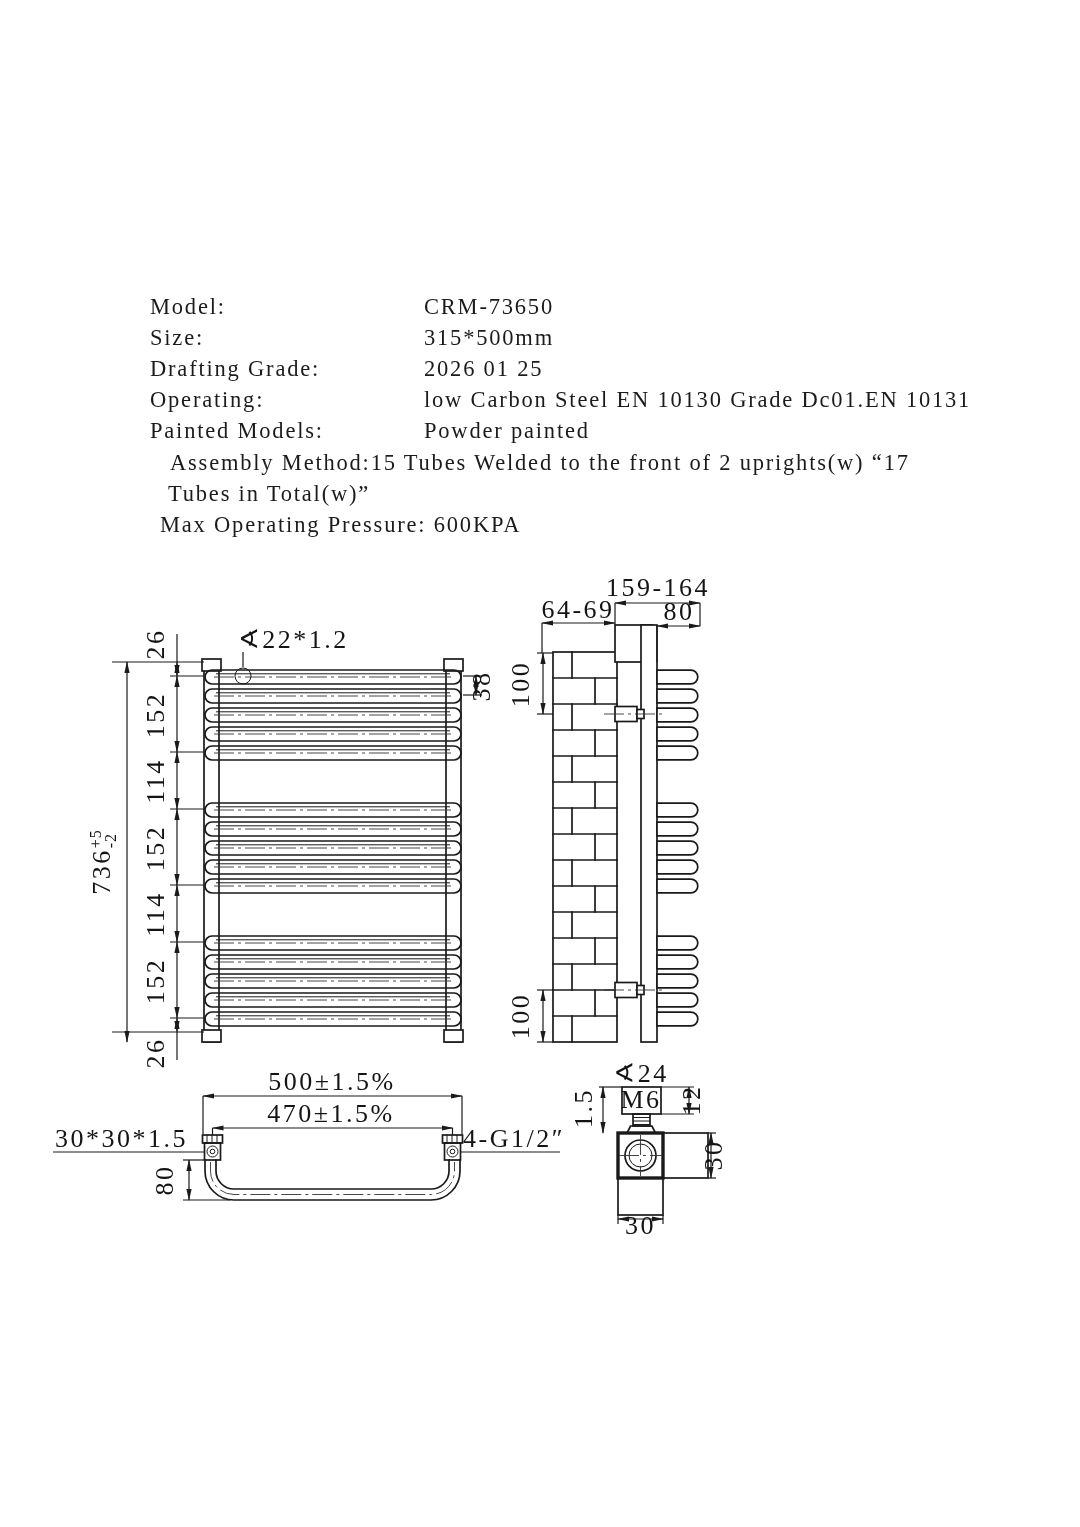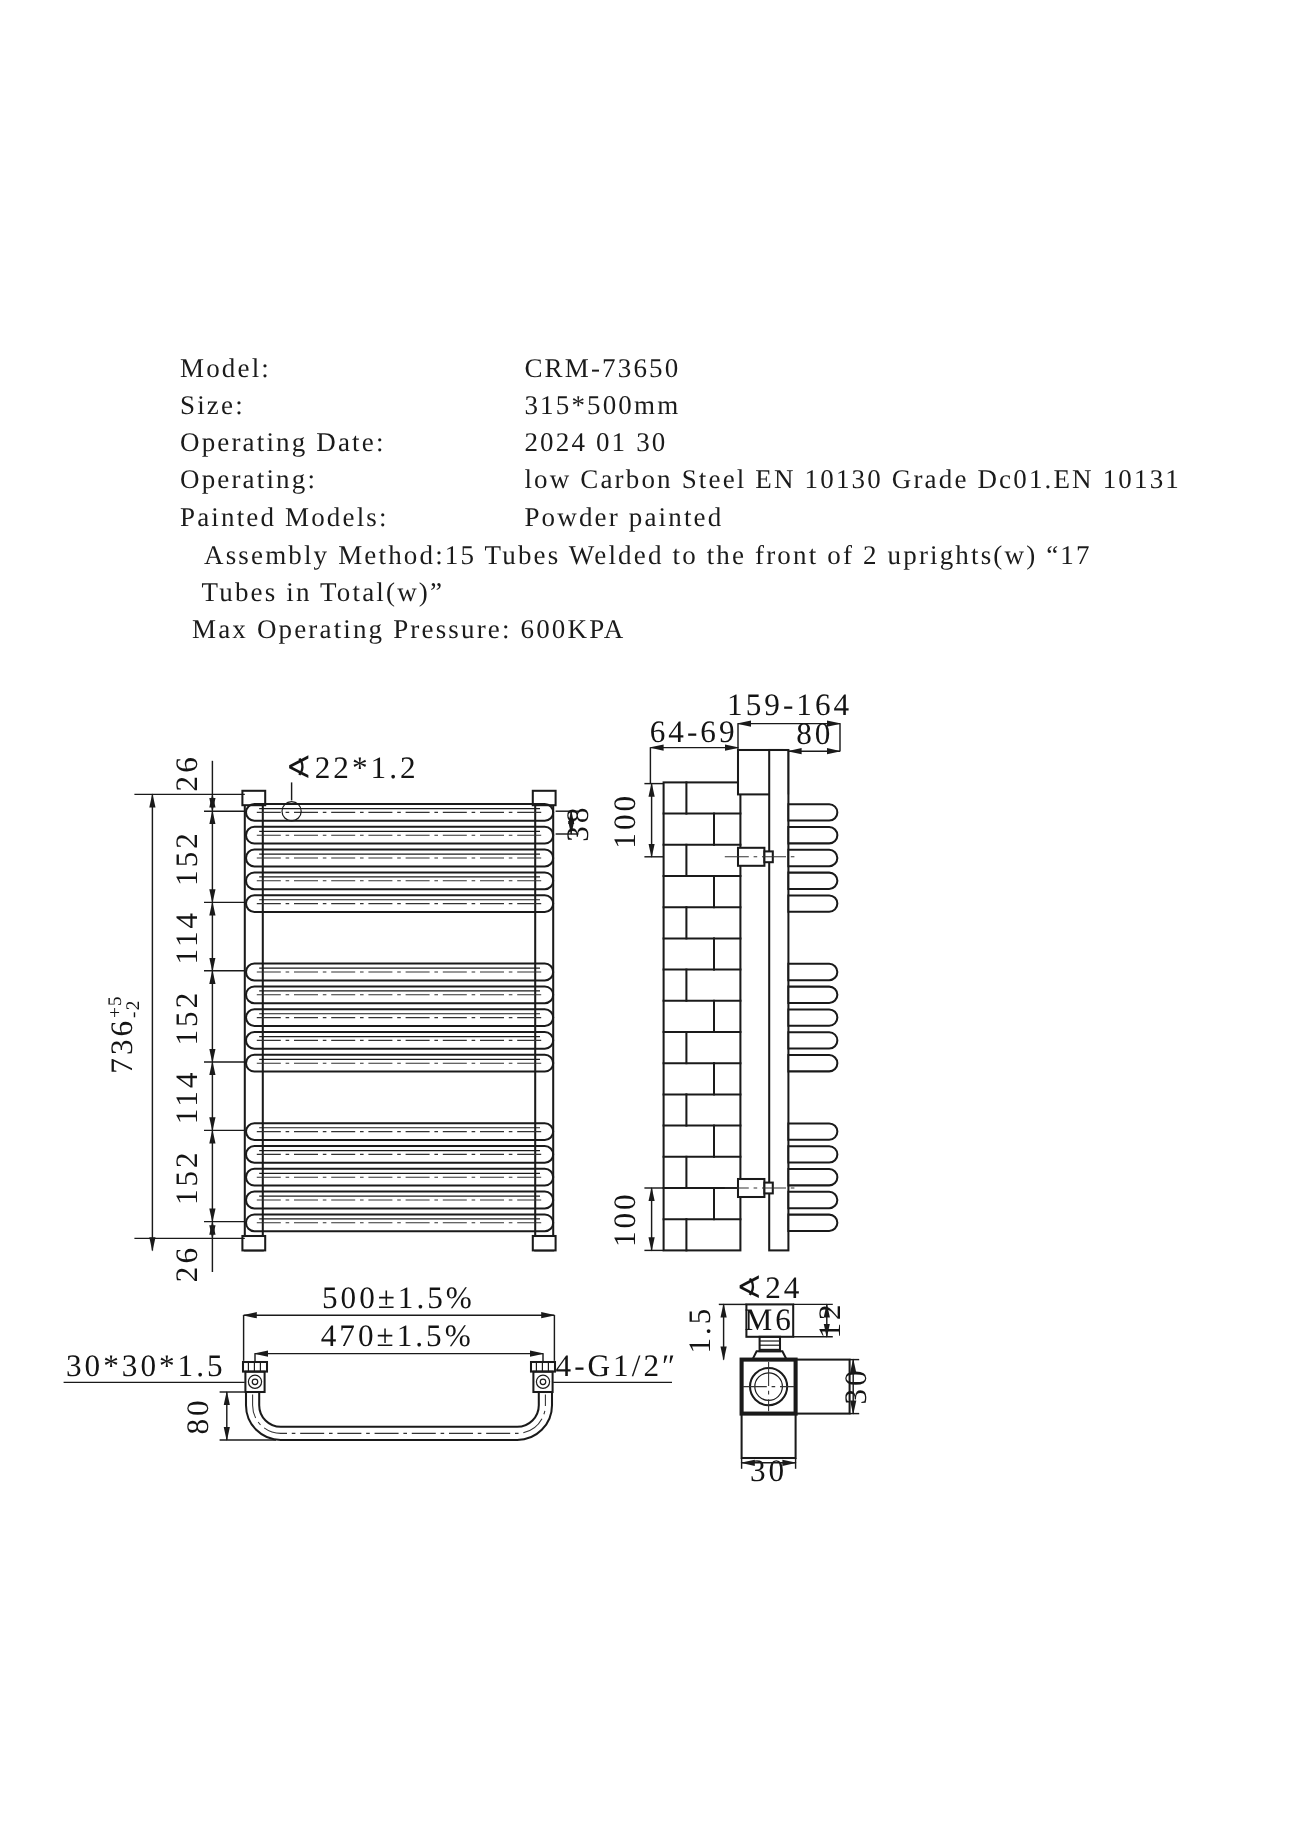--- a/index.html
+++ b/index.html
@@ -1,41 +1,41 @@
 <!DOCTYPE html>
 <html><head>
 <meta charset="utf-8">
 <style>
   html,body{margin:0;padding:0;background:#ffffff;}
   #canvas{position:relative;width:1080px;height:1285px;background:#ffffff;overflow:hidden;
           font-family:"Liberation Serif","DejaVu Serif",serif;color:#141414;text-align:center;}
   .specline{position:absolute;white-space:pre;font-size:22.5px;letter-spacing:1.8px;color:#1b1b1b;}
   .speclabel{position:absolute;left:150px;white-space:pre;}
-  .specvalue{position:absolute;left:437px;white-space:pre;}
+  .specvalue{position:absolute;left:424px;white-space:pre;}
   svg{position:absolute;left:0;top:0;}
   svg text{font-family:"Liberation Serif","DejaVu Serif",serif;fill:#141414;}
   .dimtxt{font-size:26px;letter-spacing:2.5px;}
   .dimtxt-sm{font-size:16px;letter-spacing:1px;}
   .tm{text-anchor:middle;}
   .ln{stroke:#1a1a1a;stroke-width:1.7;fill:none;stroke-linecap:square;}
   .lnf{stroke:#1a1a1a;stroke-width:1.7;fill:#ffffff;}
   .thin{stroke:#1a1a1a;stroke-width:1;fill:none;}
   .thick{stroke:#1a1a1a;stroke-width:3.4;fill:none;}
   .dim{stroke:#1a1a1a;stroke-width:1.2;fill:none;}
   .cl{stroke:#333333;stroke-width:0.9;fill:none;stroke-dasharray:20 4 3 4;}
 </style>
 </head>
 <body>
 
 <div id="canvas">
 
   <div>
     <div class="specline" style="top:294px;"><span class="speclabel">Model:</span><span class="specvalue">CRM-73650</span></div>
     <div class="specline" style="top:325px;"><span class="speclabel">Size:</span><span class="specvalue">315*500mm</span></div>
-    <div class="specline" style="top:356px;"><span class="speclabel">Operating Date:</span><span class="specvalue">2024 01 30</span></div>
+    <div class="specline" style="top:356px;"><span class="speclabel">Drafting Grade:</span><span class="specvalue">2026 01 25</span></div>
     <div class="specline" style="top:387px;"><span class="speclabel">Operating:</span><span class="specvalue">low Carbon Steel EN 10130 Grade Dc01.EN 10131</span></div>
     <div class="specline" style="top:418px;"><span class="speclabel">Painted Models:</span><span class="specvalue">Powder painted</span></div>
     <div class="specline" style="top:450px;left:150px;margin-left:20px;">Assembly Method:15 Tubes Welded to the front of 2 uprights(w) “17</div>
     <div class="specline" style="top:481px;left:168px;">Tubes in Total(w)”</div>
     <div class="specline" style="top:512px;left:160px;">Max Operating Pressure: 600KPA</div>
   </div>
 
   <svg id="drawing" width="1080" height="1527" viewBox="0 0 1080 1527">
     <defs>
       <marker id="ma-e" markerWidth="12" markerHeight="7" refX="11" refY="3.5" orient="auto" markerUnits="userSpaceOnUse">

